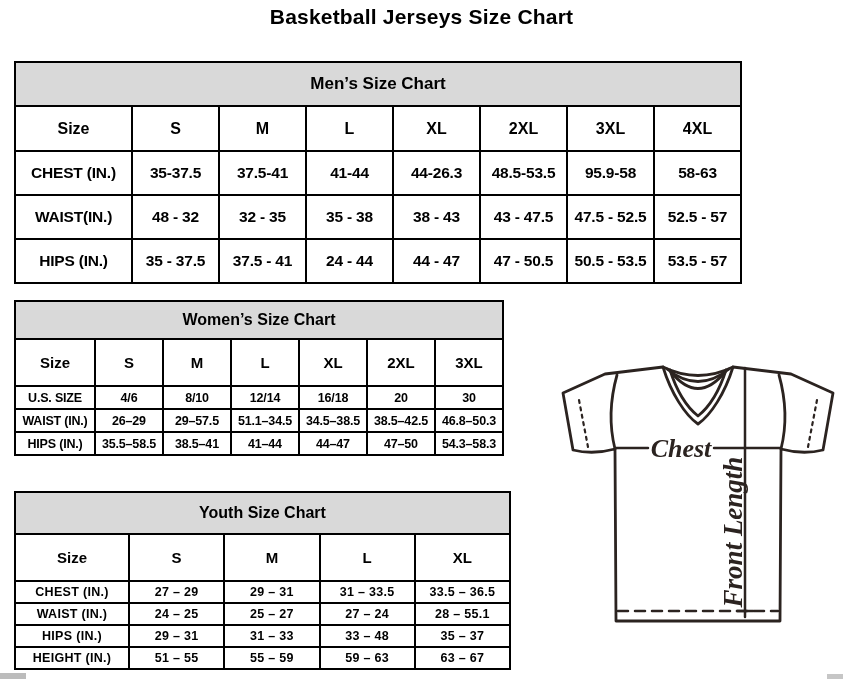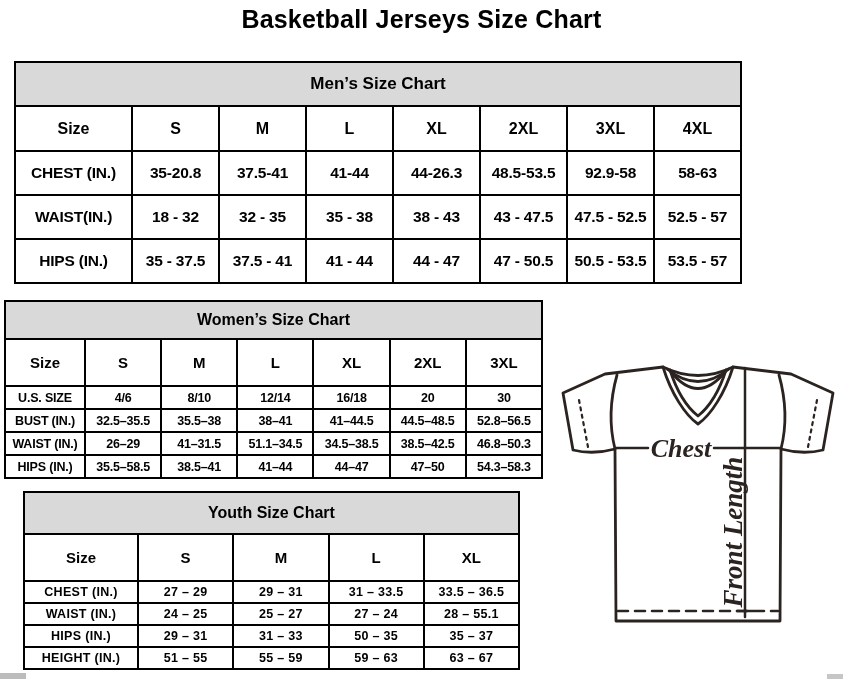--- a/index.html
+++ b/index.html
@@ -2,45 +2,45 @@
 <html><head>
 <meta charset="utf-8">
 <style>
   html,body{margin:0;padding:0;}
   body{
     width:843px;height:679px;position:relative;overflow:hidden;
     background:#ffffff;font-family:"Liberation Sans",sans-serif;color:#000;
   }
   .page-title{
     position:absolute;left:0;top:5px;width:843px;text-align:center;
-    font-size:25px;font-weight:bold;letter-spacing:.2px;
+    font-size:21px;font-weight:bold;letter-spacing:.2px;
   }
   table.size-table{
     position:absolute;border-collapse:collapse;table-layout:fixed;
     background:#fff;
   }
   table.size-table th,table.size-table td{
     border:2px solid #000;text-align:center;vertical-align:middle;
     font-weight:bold;padding:0;overflow:hidden;white-space:nowrap;
   }
   .band{background:#d9d9d9;font-size:17px;}
   
   #mens-table{left:14px;top:61px;width:815px;}
   #mens-table .band{height:42px;}
   #mens-table .size-row th{height:43px;font-size:16px;}
   #mens-table .data-row td{height:42px;font-size:15.5px;letter-spacing:-0.2px;}
   #mens-table .row-label{font-size:15px;}
   
-  #womens-table{left:4px;top:300px;width:539px;border-radius:7px;}
+  #womens-table{left:14px;top:300px;width:490px;border-radius:7px;}
   #womens-table .band{height:36px;font-size:16px;}
   #womens-table .size-row th{height:45px;font-size:15px;}
   #womens-table .data-row td{height:21px;font-size:12.5px;letter-spacing:-0.2px;}
   #womens-table .row-label{font-size:11.5px;}
   
-  #youth-table{left:14px;top:491px;width:497px;margin-left:9px;}
+  #youth-table{left:14px;top:491px;width:497px;}
   #youth-table .band{height:40px;font-size:16px;}
   #youth-table .size-row th{height:45px;font-size:15px;}
   #youth-table .data-row td{height:20px;font-size:12.5px;letter-spacing:.3px;}
   #youth-table .row-label{font-size:12px;letter-spacing:0;}
   
   .jersey-wrap{position:absolute;left:560px;top:360px;width:285px;height:305px;}
   .diagram-text{
     font-family:"Liberation Serif","DejaVu Serif",serif;
     font-style:italic;font-weight:bold;fill:#2b2320;
   }
@@ -74,43 +74,43 @@
     <th>S</th>
     <th>M</th>
     <th>L</th>
     <th>XL</th>
     <th>2XL</th>
     <th>3XL</th>
     <th>4XL</th>
   </tr>
   <tr class="data-row">
     <td class="row-label">CHEST (IN.)</td>
-    <td>35-20.8</td>
+    <td>35-37.5</td>
     <td>37.5-41</td>
     <td>41-44</td>
     <td>44-26.3</td>
     <td>48.5-53.5</td>
-    <td>92.9-58</td>
+    <td>95.9-58</td>
     <td>58-63</td>
   </tr>
   <tr class="data-row">
     <td class="row-label">WAIST(IN.)</td>
-    <td>18 - 32</td>
+    <td>48 - 32</td>
     <td>32 - 35</td>
     <td>35 - 38</td>
     <td>38 - 43</td>
     <td>43 - 47.5</td>
     <td>47.5 - 52.5</td>
     <td>52.5 - 57</td>
   </tr>
   <tr class="data-row">
     <td class="row-label">HIPS (IN.)</td>
     <td>35 - 37.5</td>
     <td>37.5 - 41</td>
-    <td>41 - 44</td>
+    <td>24 - 44</td>
     <td>44 - 47</td>
     <td>47 - 50.5</td>
     <td>50.5 - 53.5</td>
     <td>53.5 - 57</td>
   </tr>
 </tbody>
   </table>
 
 <table class="size-table" id="womens-table">
   <colgroup>
@@ -138,32 +138,23 @@
   <tr class="data-row">
     <td class="row-label">U.S. SIZE</td>
     <td>4/6</td>
     <td>8/10</td>
     <td>12/14</td>
     <td>16/18</td>
     <td>20</td>
     <td>30</td>
   </tr>
   <tr class="data-row">
-    <td class="row-label">BUST (IN.)</td>
-    <td>32.5–35.5</td>
-    <td>35.5–38</td>
-    <td>38–41</td>
-    <td>41–44.5</td>
-    <td>44.5–48.5</td>
-    <td>52.8–56.5</td>
-  </tr>
-  <tr class="data-row">
     <td class="row-label">WAIST (IN.)</td>
     <td>26–29</td>
-    <td>41–31.5</td>
+    <td>29–57.5</td>
     <td>51.1–34.5</td>
     <td>34.5–38.5</td>
     <td>38.5–42.5</td>
     <td>46.8–50.3</td>
   </tr>
   <tr class="data-row">
     <td class="row-label">HIPS (IN.)</td>
     <td>35.5–58.5</td>
     <td>38.5–41</td>
     <td>41–44</td>
@@ -204,21 +195,21 @@
     <td class="row-label">WAIST (IN.)</td>
     <td>24 – 25</td>
     <td>25 – 27</td>
     <td>27 – 24</td>
     <td>28 – 55.1</td>
   </tr>
   <tr class="data-row">
     <td class="row-label">HIPS (IN.)</td>
     <td>29 – 31</td>
     <td>31 – 33</td>
-    <td>50 – 35</td>
+    <td>33 – 48</td>
     <td>35 – 37</td>
   </tr>
   <tr class="data-row">
     <td class="row-label">HEIGHT (IN.)</td>
     <td>51 – 55</td>
     <td>55 – 59</td>
     <td>59 – 63</td>
     <td>63 – 67</td>
   </tr>
 </tbody>

